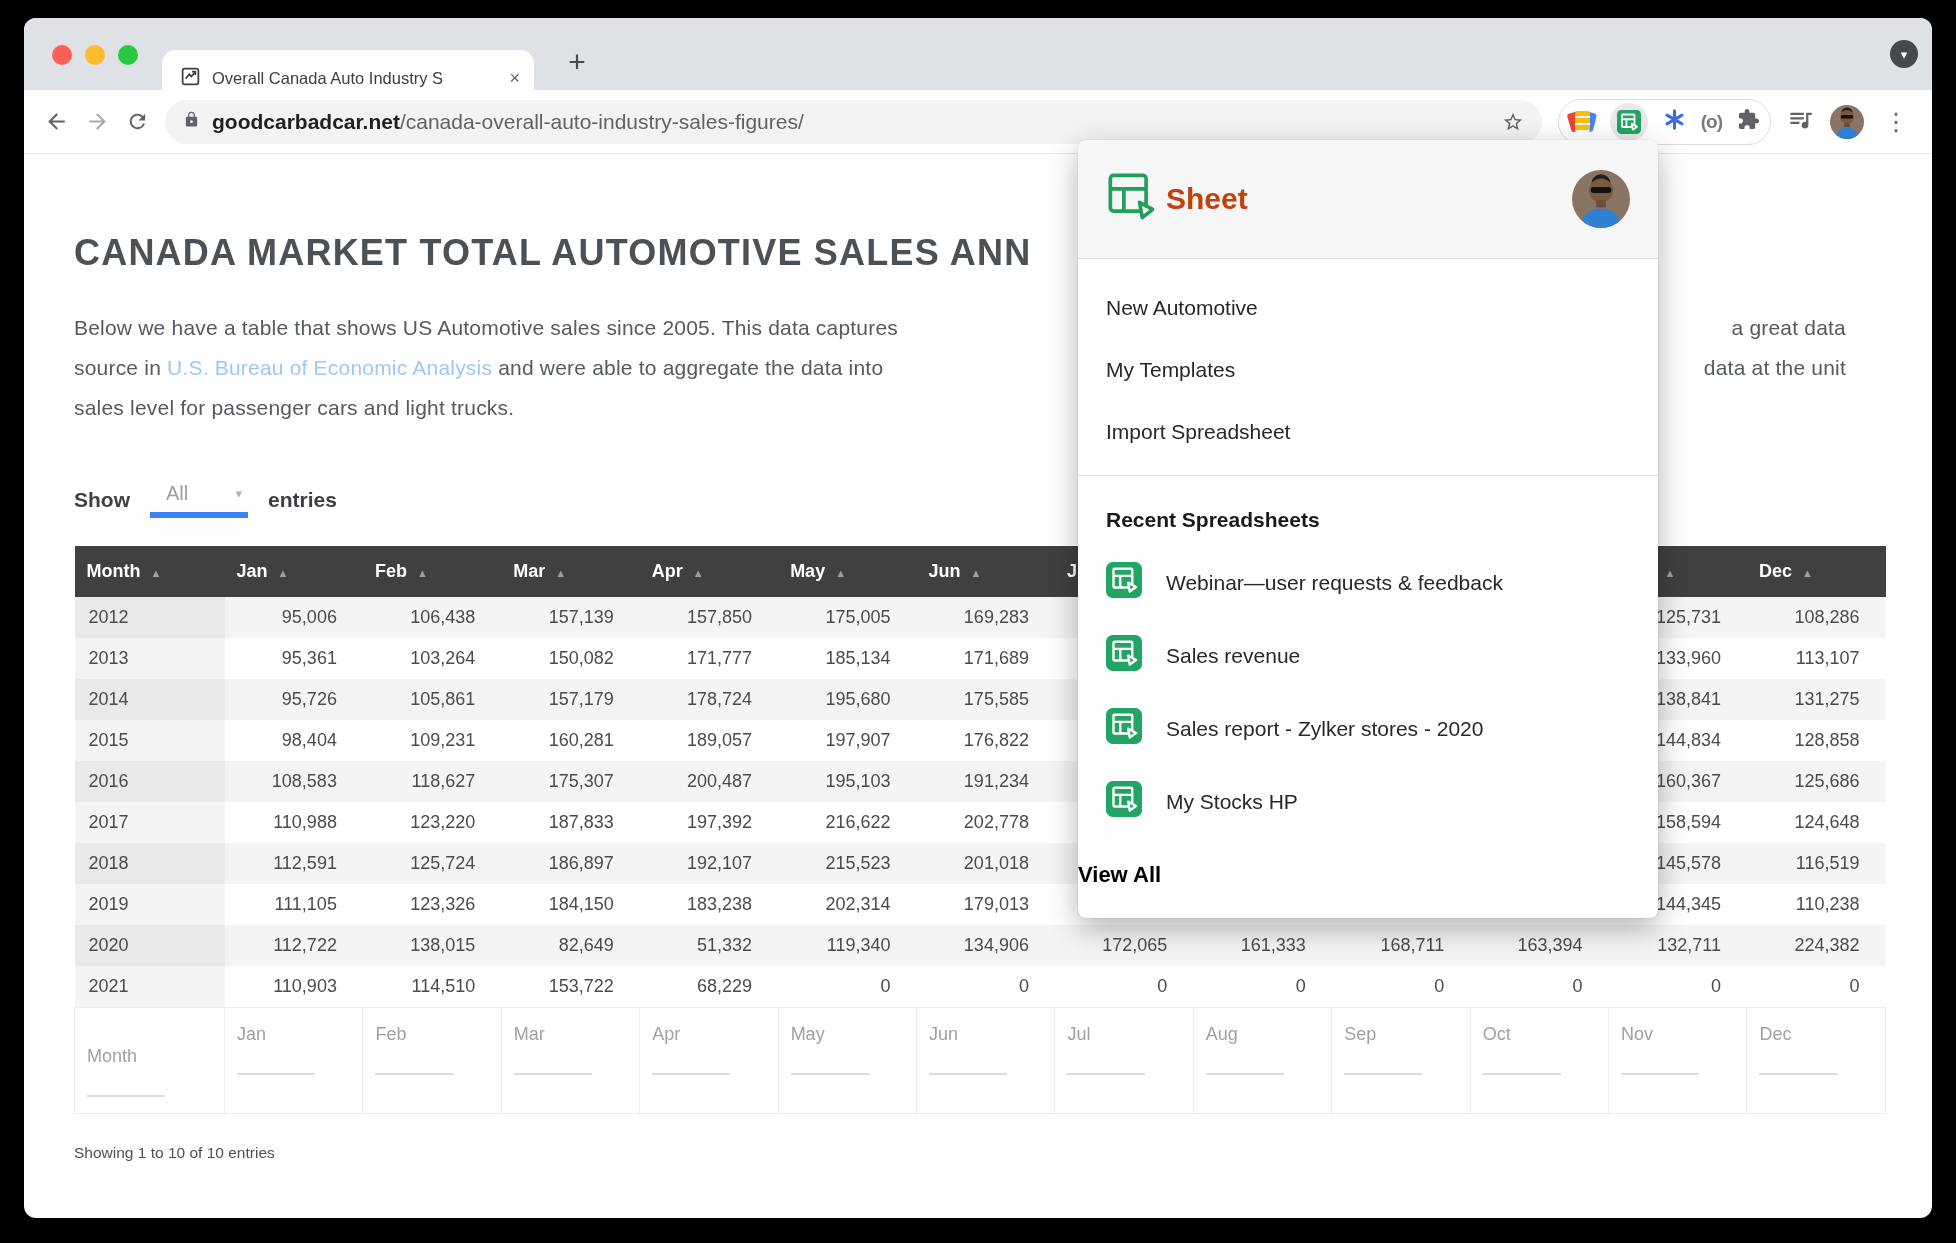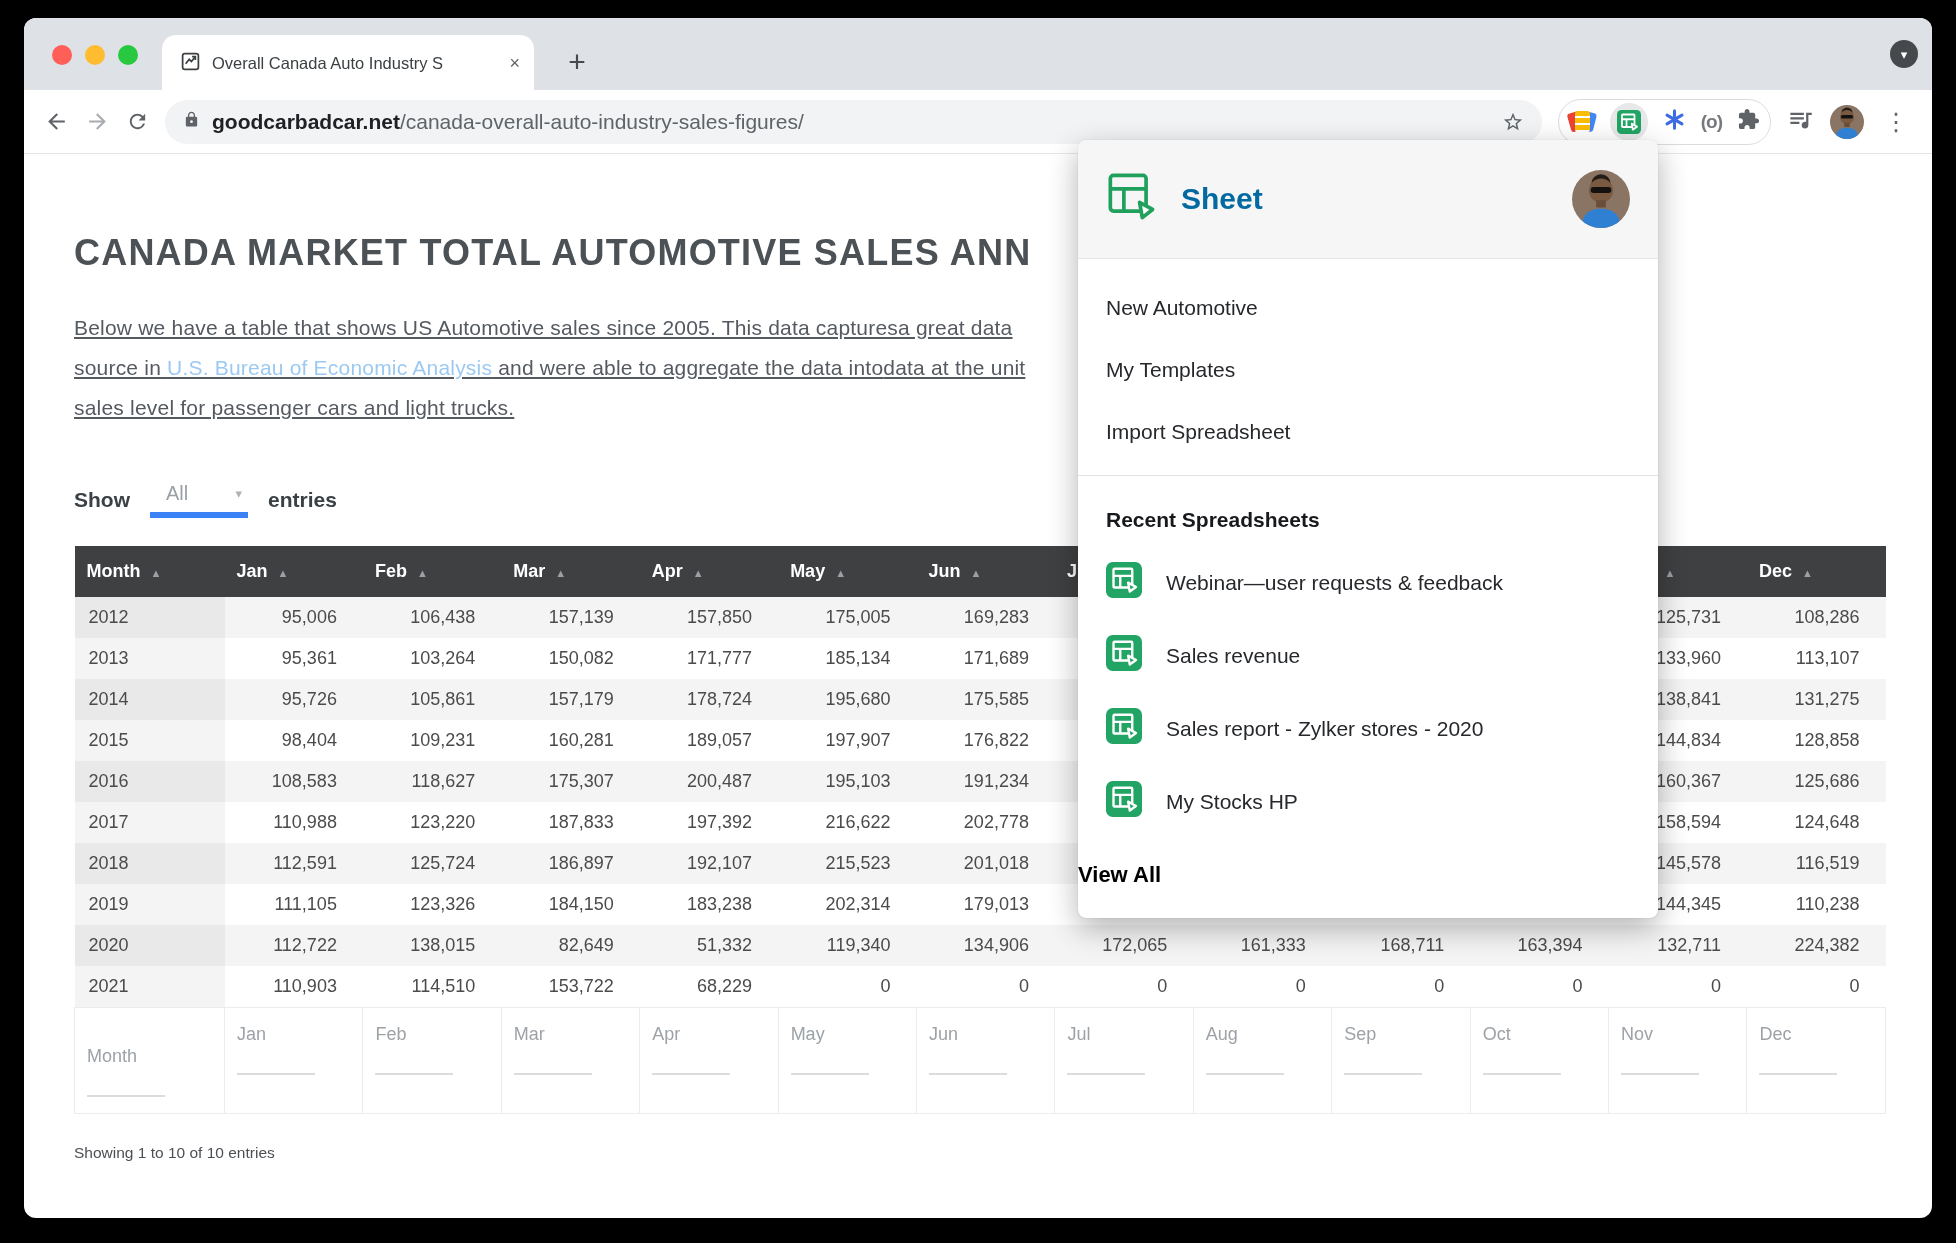--- a/index.html
+++ b/index.html
@@ -5,21 +5,21 @@
   html,body{margin:0;padding:0;background:#000;width:1956px;height:1243px;overflow:hidden;}
   *{box-sizing:border-box;}
   .window{position:absolute;left:24px;top:18px;width:1908px;height:1200px;border-radius:12px;
     background:#fff;overflow:hidden;font-family:"Liberation Sans",sans-serif;}
 
   
   .tabstrip{height:72px;background:#dee1e6;position:relative;}
   .traffic{position:absolute;left:28px;top:27px;display:flex;gap:13px;}
   .light{width:20px;height:20px;border-radius:50%;}
   .l-red{background:#ff5f57}.l-yellow{background:#febc2e}.l-green{background:#28c840}
-  .tab{position:absolute;left:138px;top:17px;width:372px;height:56px;background:#fff;
+  .tab{position:absolute;left:138px;top:32px;width:372px;height:56px;background:#fff;
     border-radius:14px 14px 0 0;display:flex;align-items:center;padding:0 14px 0 18px;gap:11px;}
   .tab-title{font-size:16.5px;color:#3c4043;white-space:nowrap;overflow:hidden;width:250px;}
   .tab-close{color:#5f6368;font-size:18px;margin-left:auto;}
   .newtab{position:absolute;left:528px;top:16px;width:50px;height:56px;display:flex;
     align-items:center;justify-content:center;font-size:30px;color:#474a4d;font-weight:300;}
   .tabsearch{position:absolute;right:14px;top:22px;width:28px;height:28px;border-radius:50%;
     background:#46494c;color:#fff;display:flex;align-items:center;justify-content:center;font-size:13px;}
 
   
   .toolbar{height:64px;display:flex;align-items:center;padding:0 20px;gap:16px;background:#fff;
@@ -42,21 +42,21 @@
     background-image:repeating-linear-gradient(180deg,rgba(255,255,255,0) 0 5px,#fff 5px 7px);}
   .paren-o{font-size:19px;font-weight:bold;color:#76797d;letter-spacing:-1px;}
   .avatar-sm{width:34px;height:34px;border-radius:50%;overflow:hidden;}
   .dots{font-size:24px;color:#5f6368;line-height:1;padding:0 4px;}
 
   
   .content{padding:0 46px 0 50px;}
   .page-title{margin:78px 0 0;font-size:36px;font-weight:bold;color:#4c5156;letter-spacing:1.2px;
     white-space:nowrap;overflow:hidden;}
   .intro{margin-top:34px;font-size:21px;color:#555a61;letter-spacing:.2px;}
-  .intro-line{display:flex;height:40px;align-items:center;white-space:nowrap;text-decoration:underline;}
+  .intro-line{display:flex;justify-content:space-between;height:40px;align-items:center;white-space:nowrap;}
   .intro-right{margin-right:40px;}
   .link{color:#9cc9f2;}
   .show-row{margin-top:54px;display:flex;align-items:center;gap:20px;font-size:21px;font-weight:bold;color:#3b4045;}
   .show-select{width:98px;border-bottom:6px solid #3b82f6;display:flex;align-items:center;
     justify-content:space-between;padding:0 6px 7px 16px;font-weight:normal;color:#9aa0a6;font-size:20px;}
   .caret{font-size:13px;color:#aeb2b6;}
 
   table{width:100%;border-collapse:collapse;table-layout:fixed;margin-top:28px;}
   col.month{width:150px;}
   thead th{background:#3e4042;color:#fff;font-size:18px;font-weight:bold;text-align:left;
@@ -68,21 +68,21 @@
   tfoot td{border:1px solid #ececec;height:106px;vertical-align:top;padding:16px 12px;}
   .flabel{color:#9da2a7;font-size:18px;}
   .funder{width:78px;border-bottom:2px solid #dcdcdc;margin-top:28px;}
   tfoot td.month-f{padding-top:38px;}
   .status{margin-top:30px;font-size:15.5px;color:#4c5055;}
 
   
   .popup{position:absolute;left:1054px;top:122px;width:580px;z-index:40;background:#fff;border-radius:8px;
     box-shadow:0 10px 30px rgba(0,0,0,.30),0 0 1px rgba(0,0,0,.25);overflow:hidden;}
   .popup-header{display:flex;align-items:center;padding:30px 28px;background:#f6f6f7;border-bottom:1px solid #e4e4e4;}
-  .popup-title{font-size:30px;font-weight:bold;color:#0369a1;margin-left:23px;}
+  .popup-title{font-size:30px;font-weight:bold;color:#c2410c;margin-left:8px;}
   .popup-avatar{margin-left:auto;width:58px;height:58px;border-radius:50%;overflow:hidden;}
   .popup-menu{padding:18px 0 0;}
   .menu-item{padding:19px 28px;font-size:21px;color:#26282b;}
   .popup-divider{border-top:1px solid #e3e3e3;margin-top:12px;}
   .section-heading{padding:32px 28px 14px;font-size:21px;font-weight:bold;color:#17191c;}
   .recent-item{display:flex;align-items:center;gap:24px;padding:16px 28px;font-size:21px;color:#26282b;}
   .recent-item svg{flex:0 0 auto;}
   .view-all{text-align:left;padding:24px 0 30px;font-size:22px;font-weight:bold;color:#000000;}
 </style>
 </head>

